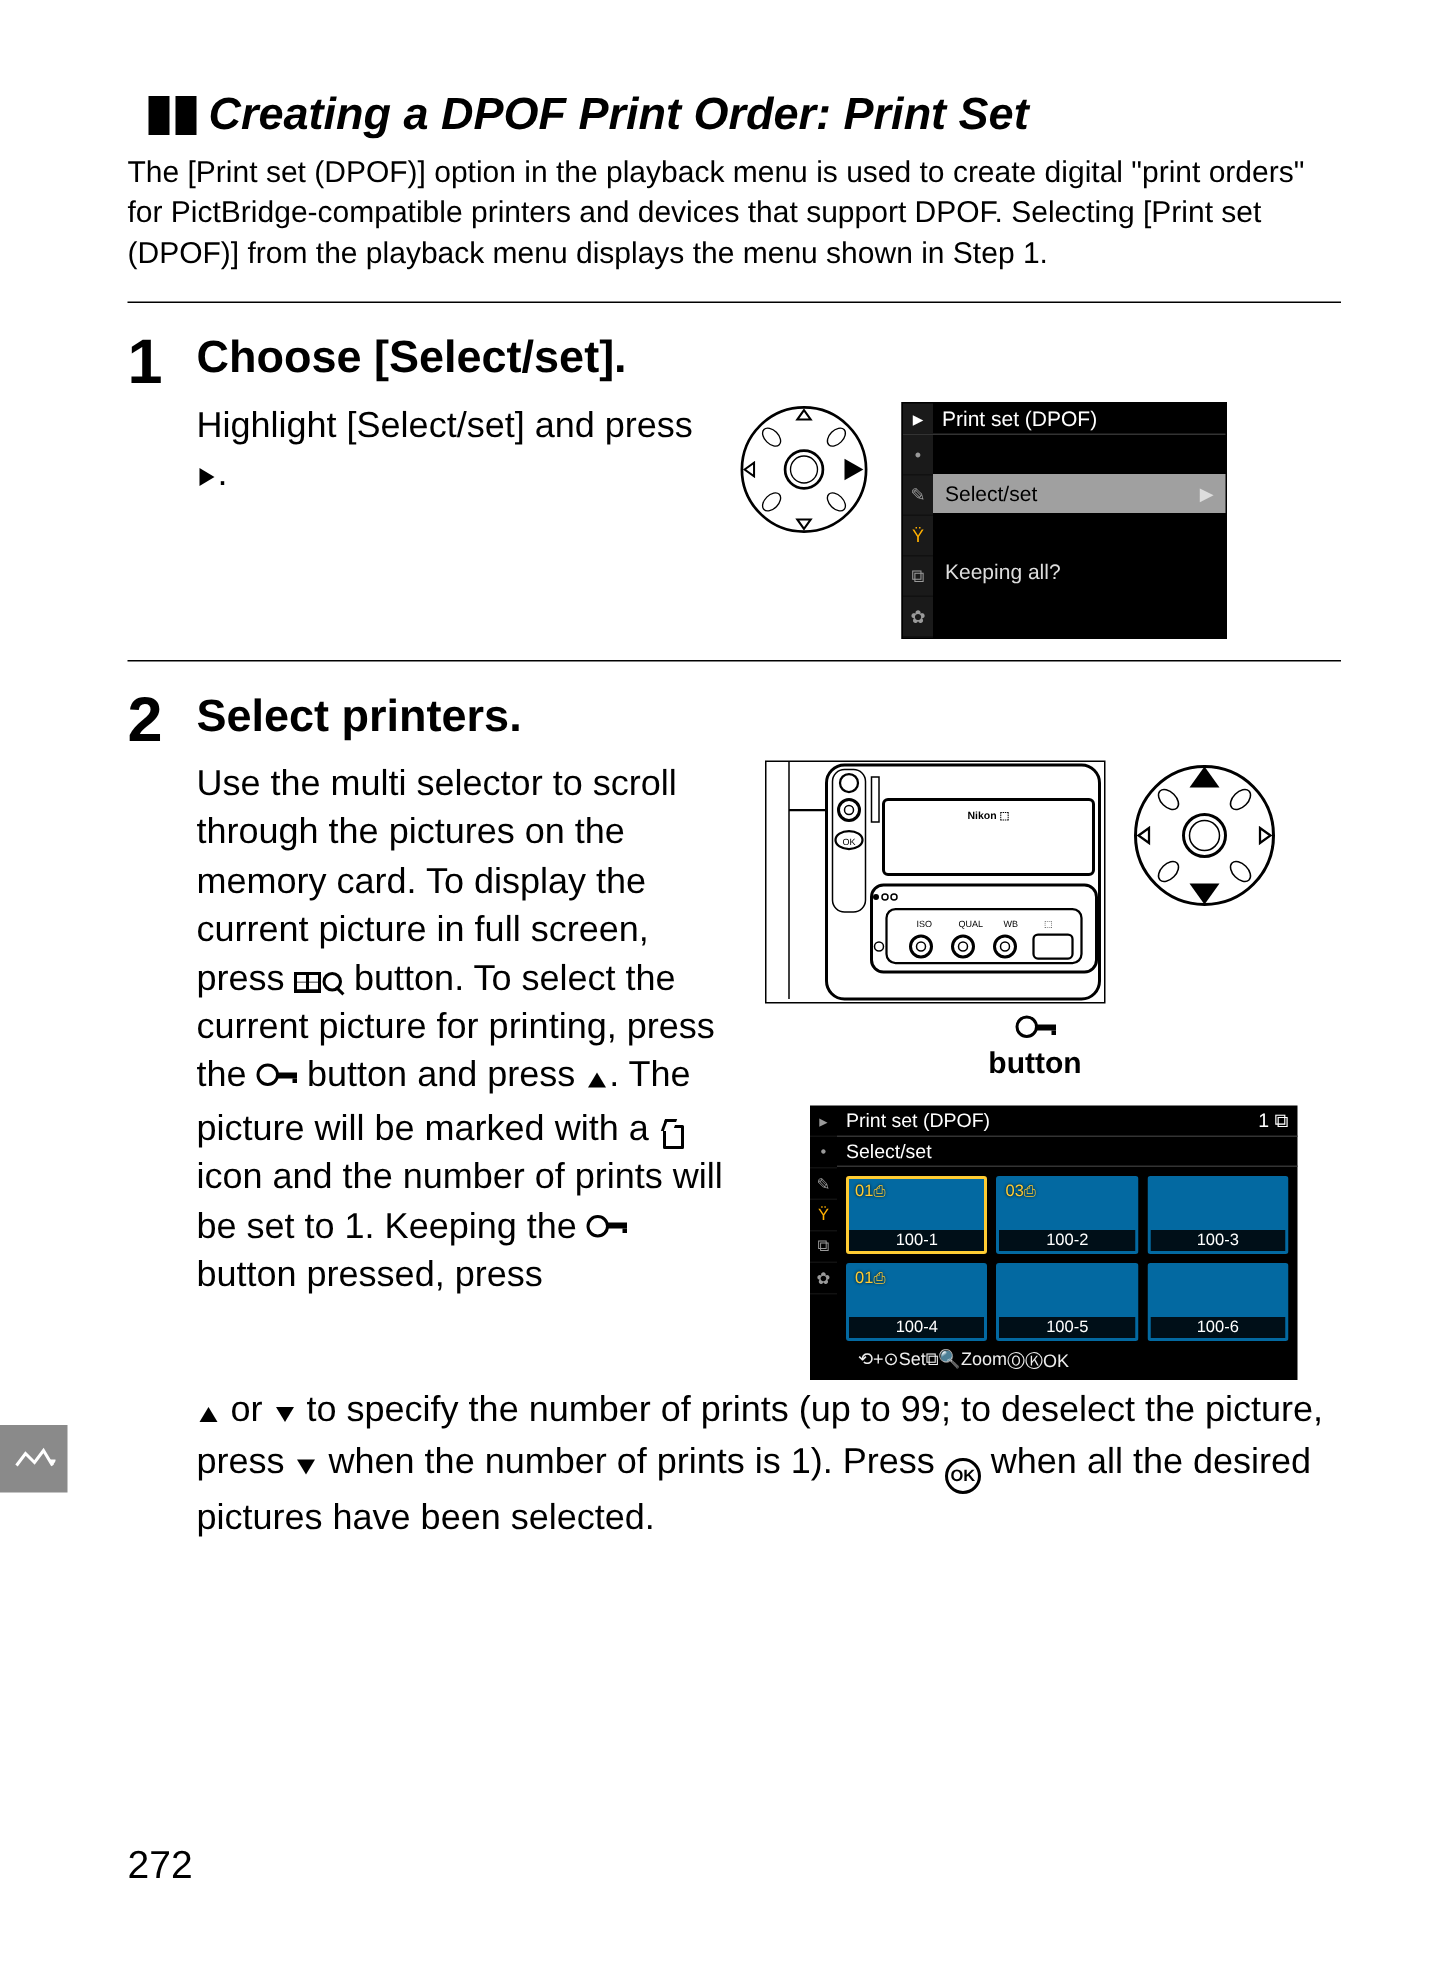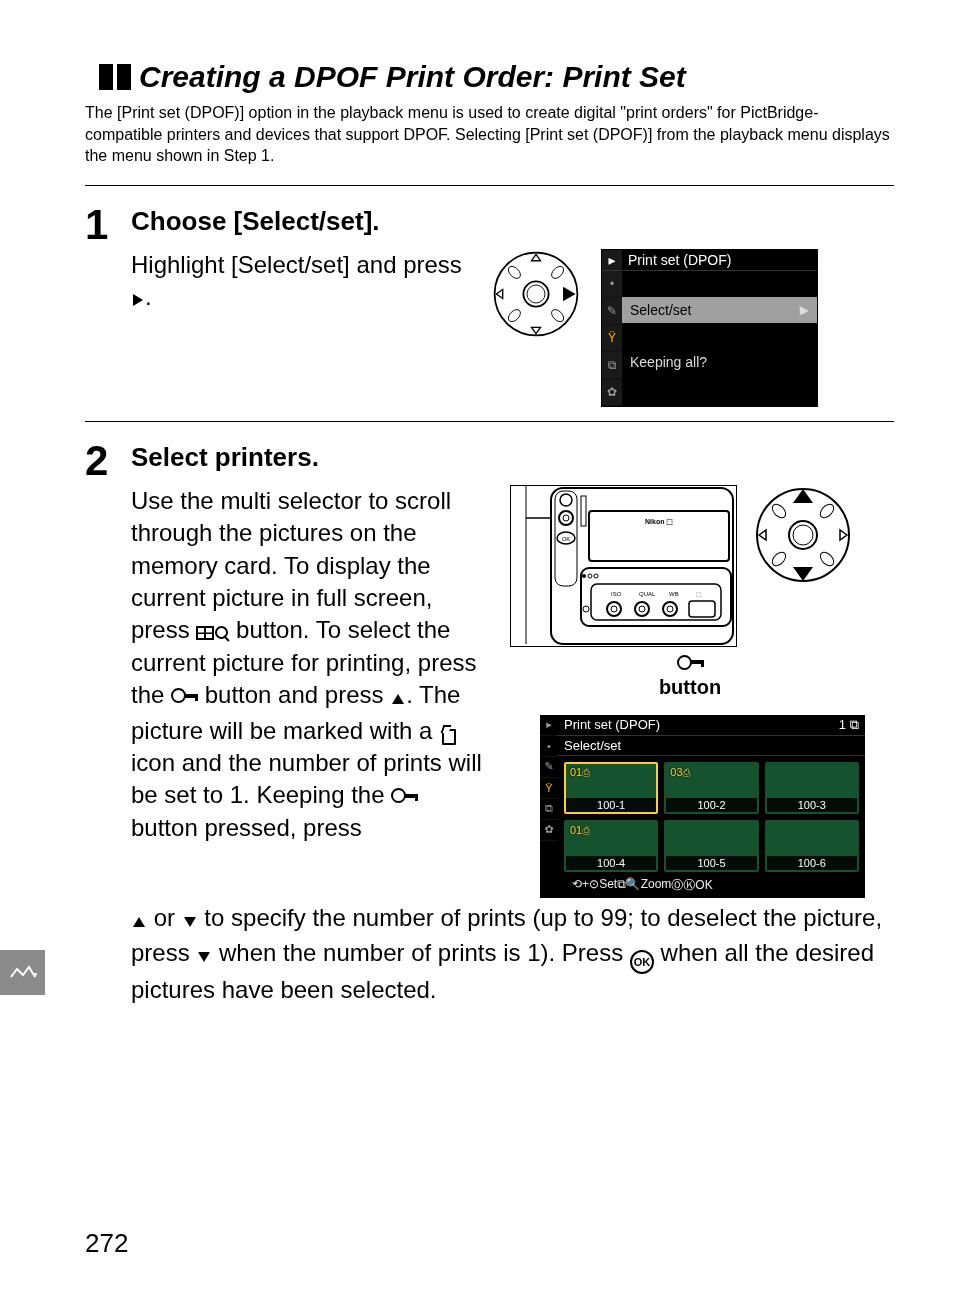--- a/index.html
+++ b/index.html
@@ -49,21 +49,21 @@
   .blk {
     display: flex;
     gap: 4px;
   }
   .blk .sq {
     width: 14px;
     height: 26px;
     background: #000;
   }
   .intro {
-    font-size: 16px;
+    font-size: 20px;
     line-height: 1.35;
     margin: 0 0 18px 0;
   }
   hr.sep {
     border: none;
     border-top: 1px solid #000;
     margin: 0;
   }
   .step {
     display: flex;
@@ -74,21 +74,21 @@
   }
   .step-num {
     font-size: 42px;
     font-weight: 700;
     line-height: 0.9;
     min-width: 28px;
     margin-top: 10px;
   }
   .step-body { flex: 1; }
   .step-head {
-    font-size: 26px;
+    font-size: 30px;
     font-weight: 700;
     margin: 10px 0 12px 0;
   }
   .step-text {
     font-size: 24px;
     line-height: 1.35;
   }
   .step1-row {
     display: flex;
     align-items: flex-start;
@@ -239,21 +239,21 @@
     padding: 2px 6px;
     border-bottom: 1px solid #333;
   }
   .thumbs {
     padding: 6px 6px 2px;
     display: grid;
     grid-template-columns: repeat(3, 1fr);
     gap: 6px;
   }
   .thumb {
-    background: #14532d;
+    background: #0369a1;
     height: 48px;
     position: relative;
     border-radius: 2px;
     border: 2px solid transparent;
     overflow: hidden;
   }
   .thumb.sel { border-color: #ffcc33; }
   .thumb .tag {
     position: absolute;
     top: 2px; left: 4px;

